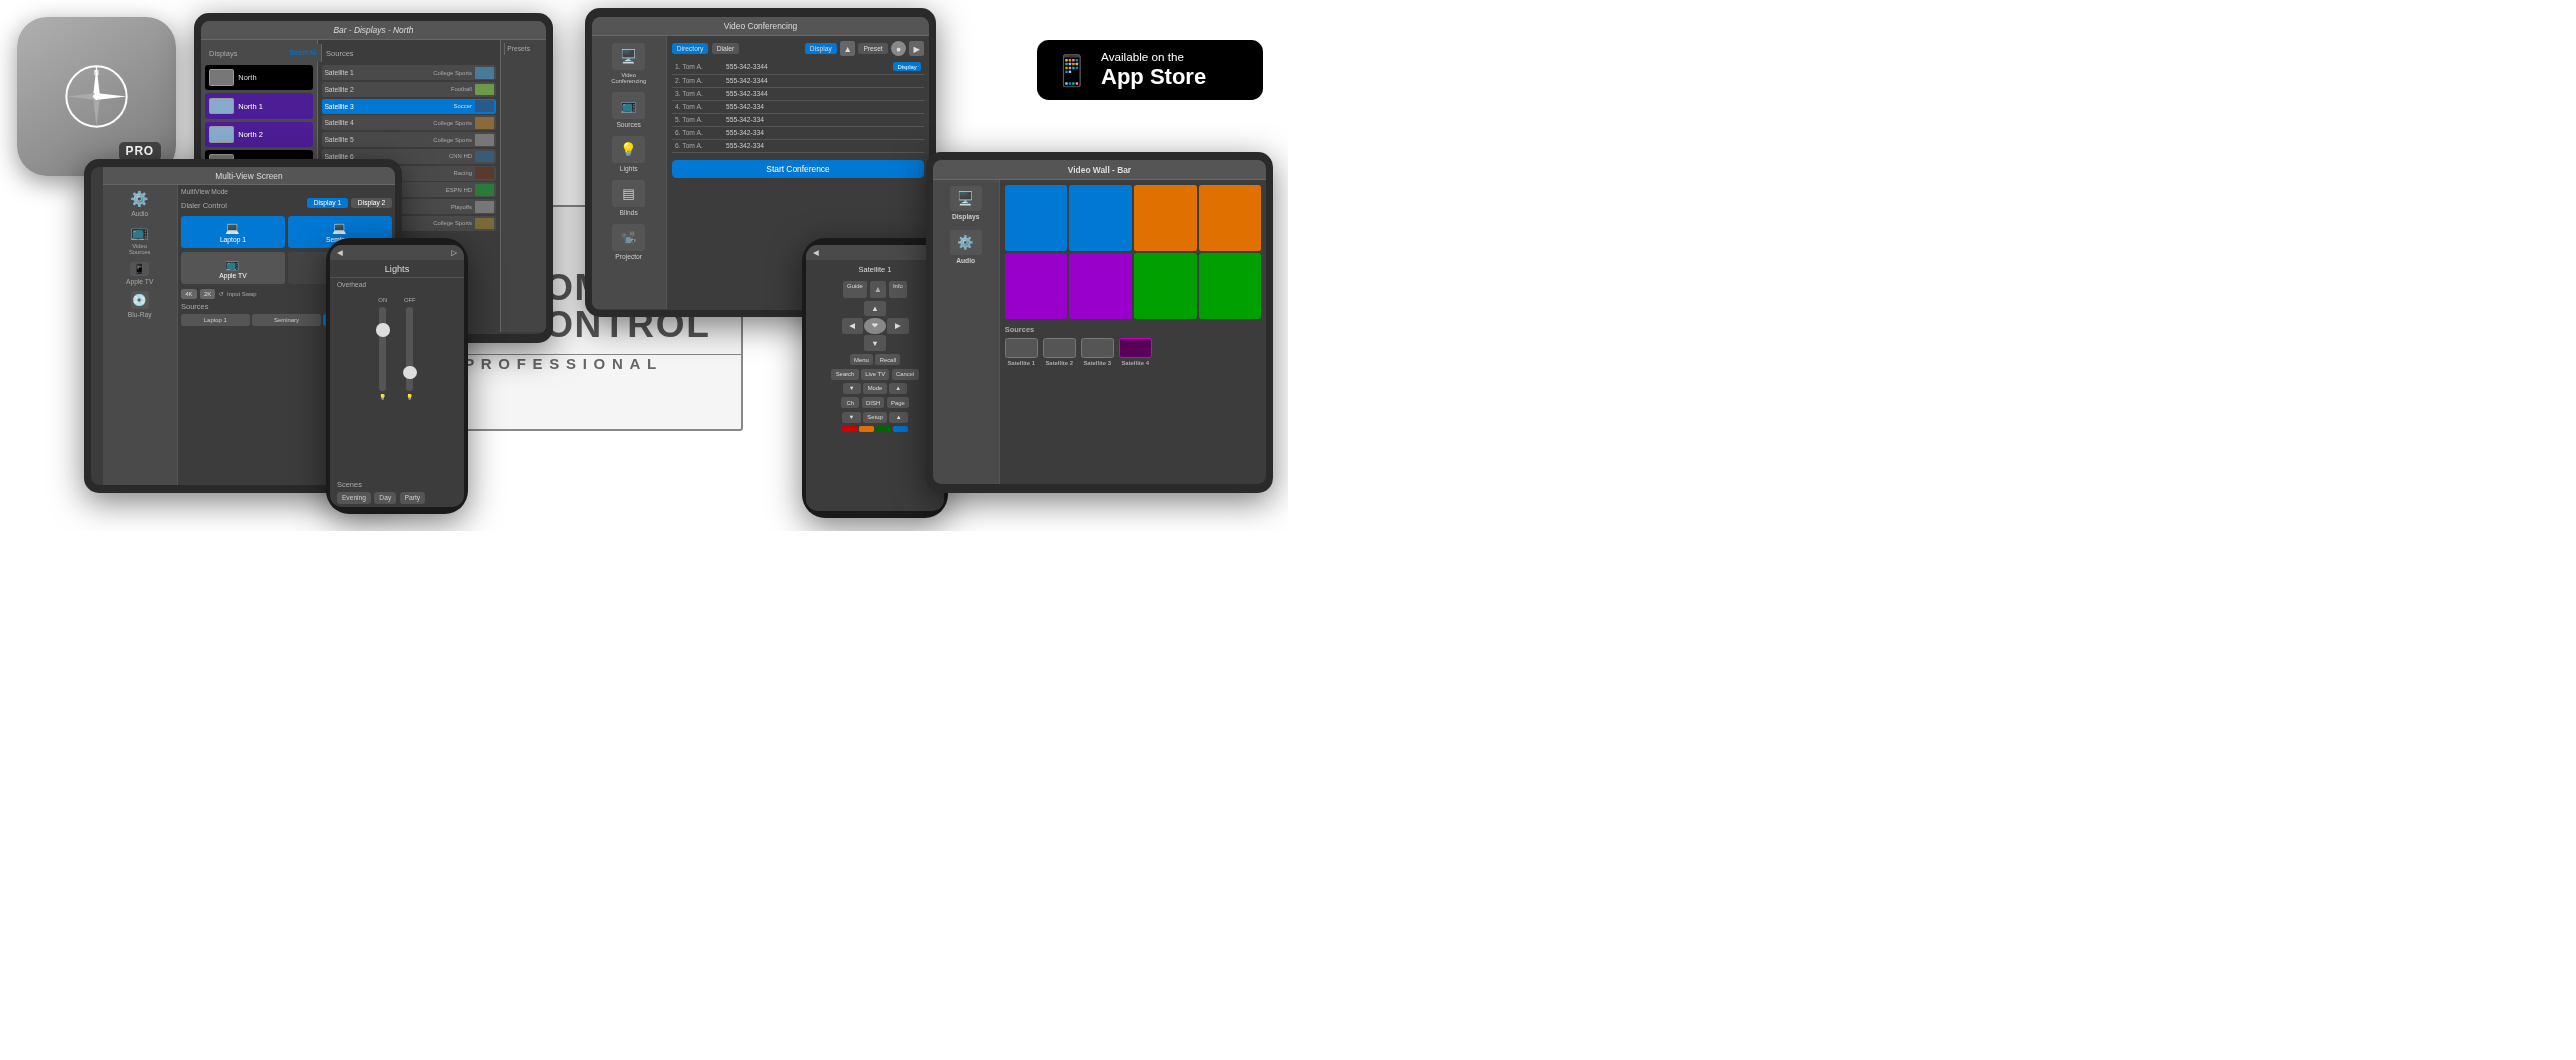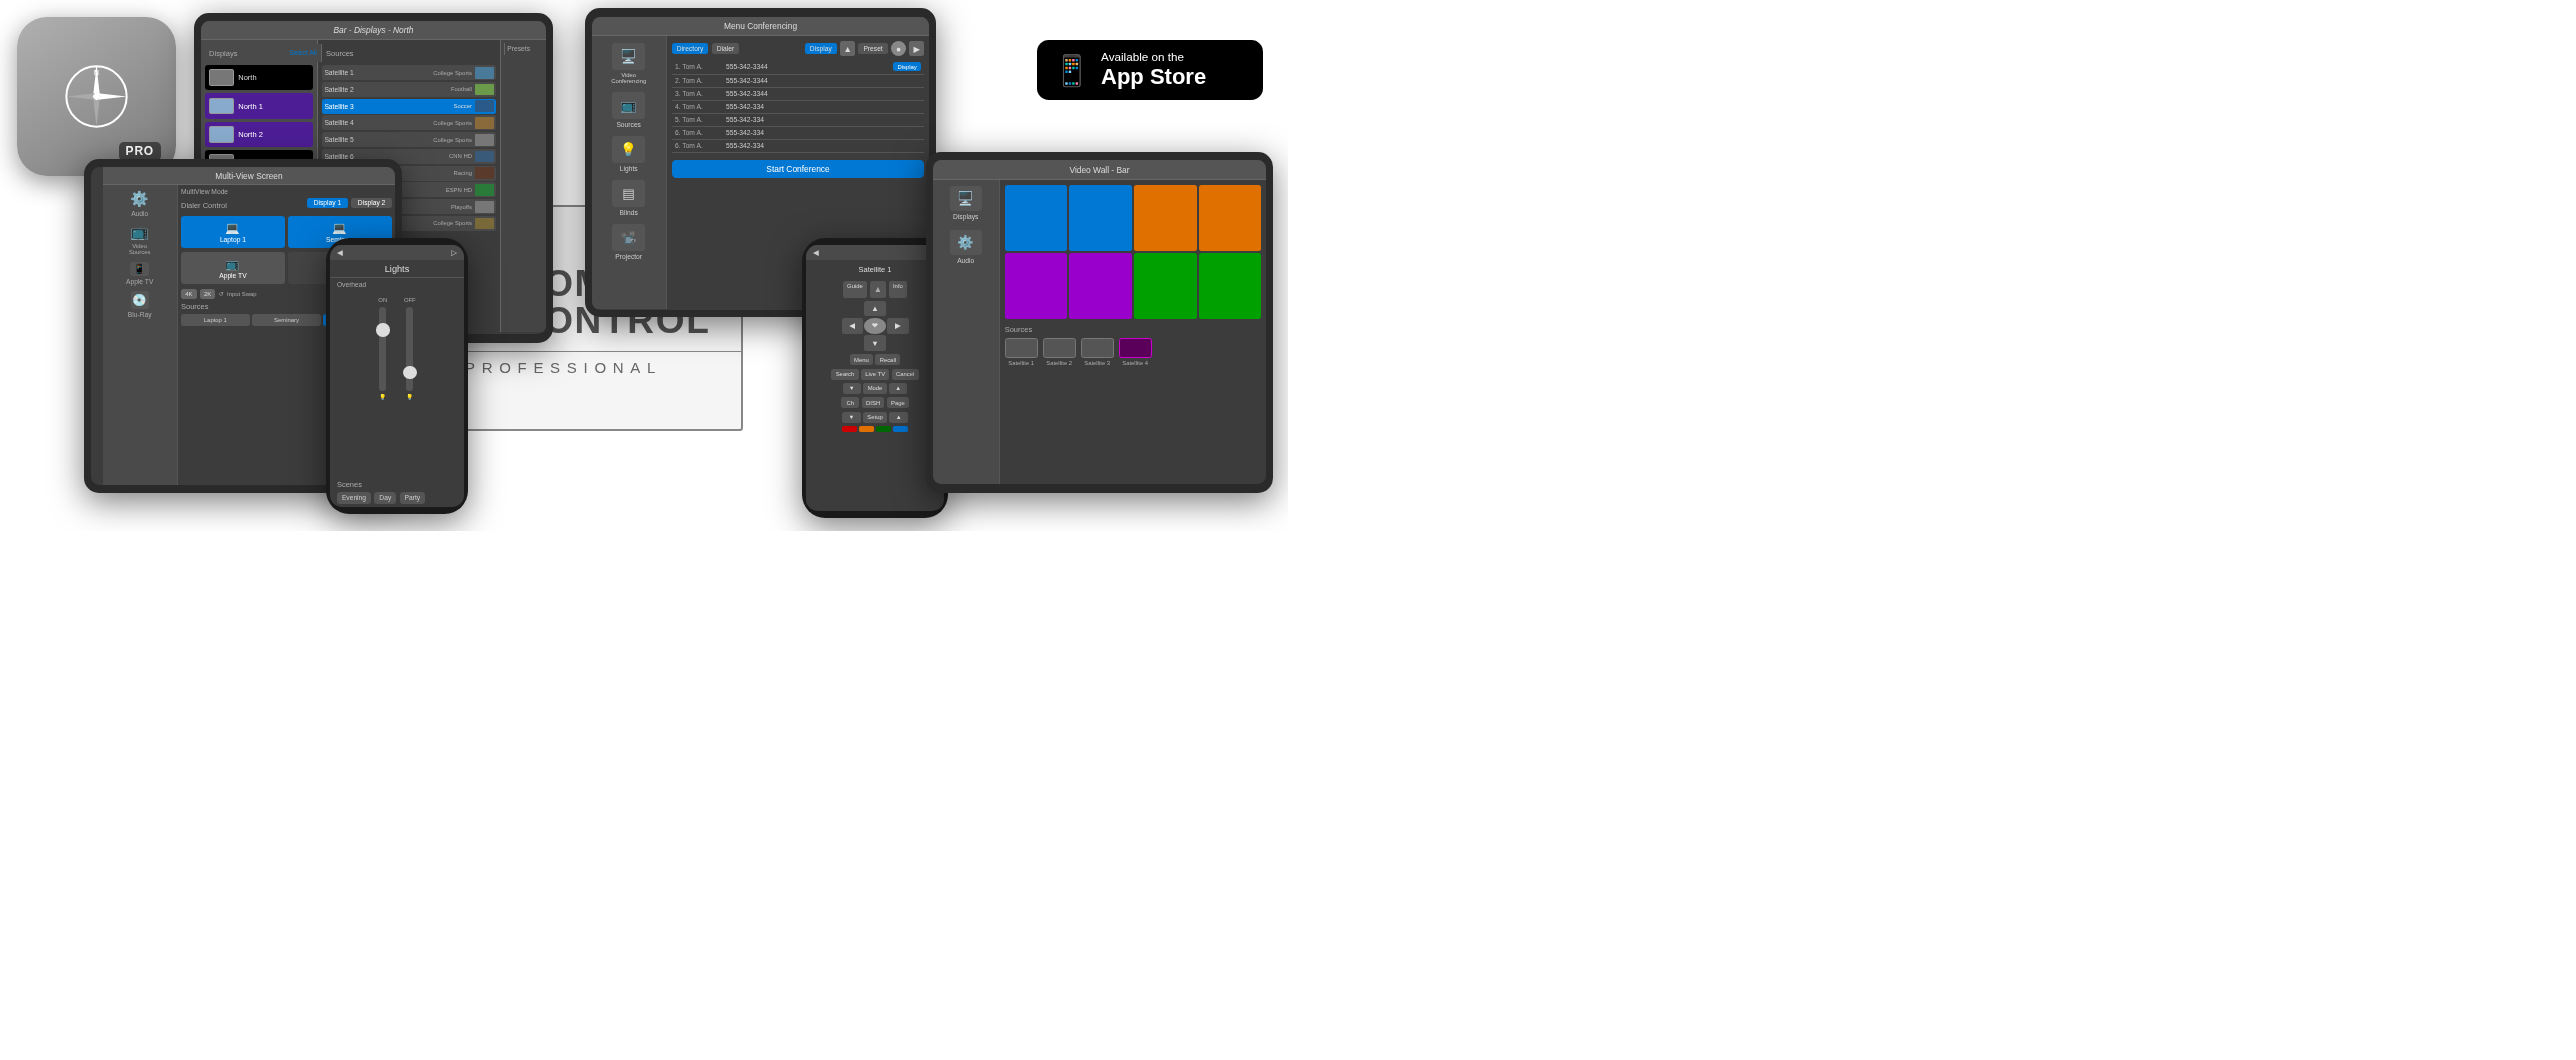--- a/index.html
+++ b/index.html
@@ -99,26 +99,26 @@
     .compass-brand-text .main-word {
       font-size: 37px;
       font-weight: 900;
       color: #555;
       letter-spacing: 1.7px;
       line-height: 1;
     }
     .compass-professional {
       margin-top: 6.7px;
       font-size: 15px;
-      font-weight: 400;
+      font-weight: 700;
       letter-spacing: 6.7px;
       color: #666;
       text-align: center;
       border-top: 1.7px solid #888;
-      padding-top: 7px;
+      padding-top: 0;
       width: 100%;
     }
 
     
     .device {
       position: absolute;
       background: #2a2a2a;
       border-radius: 16.7px;
       box-shadow: 0 8.4px 33px rgba(0,0,0,0.5);
       overflow: hidden;
@@ -169,20 +169,21 @@
       border-radius: 22px;
     }
 
     
     .tablet-videowall {
       top: 155px;
       right: 16.7px;
       width: 343px;
       height: 334px;
       border-radius: 15px;
+      font-weight: bold;
     }
 
     
     .bar-displays-header {
       background: #555;
       padding: 4.2px 8.4px;
       color: #ddd;
       font-size: 8.4px;
       display: flex;
       align-items: center;
@@ -833,21 +834,21 @@
       <div class="presets-panel">
         <div class="presets-panel panel-title">Presets</div>
       </div>
     </div>
   </div>
 </div>
 
 <div class="device tablet-video-conf" style="position:absolute;top:8.4px;left:585px;width:351px;height:309px;border-radius:15px;background:#2a2a2a;">
   <div style="margin:8.4px 6.7px;height:293px;background:#3c3c3c;border-radius:8.4px;overflow:hidden;">
     <div class="vc-header">
-      <span>Menu Conferencing</span>
+      <span>Video Conferencing</span>
     </div>
     <div class="vc-body">
       <div class="vc-sidebar">
         <div class="vc-nav">
           <div class="icon-box">🖥️</div>
           <span style="font-size:5.9px;text-align:center;">Video<br>Conferencing</span>
         </div>
         <div class="vc-nav">
           <div class="icon-box">📺</div>
           <span>Sources</span>

